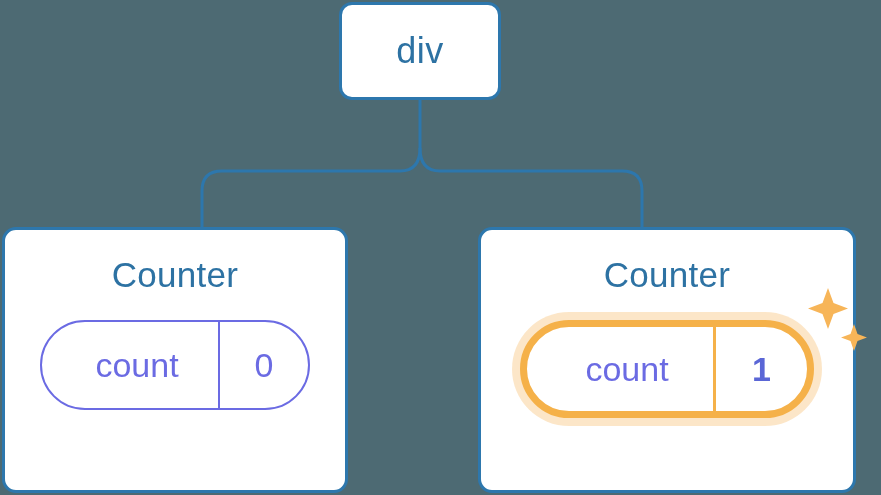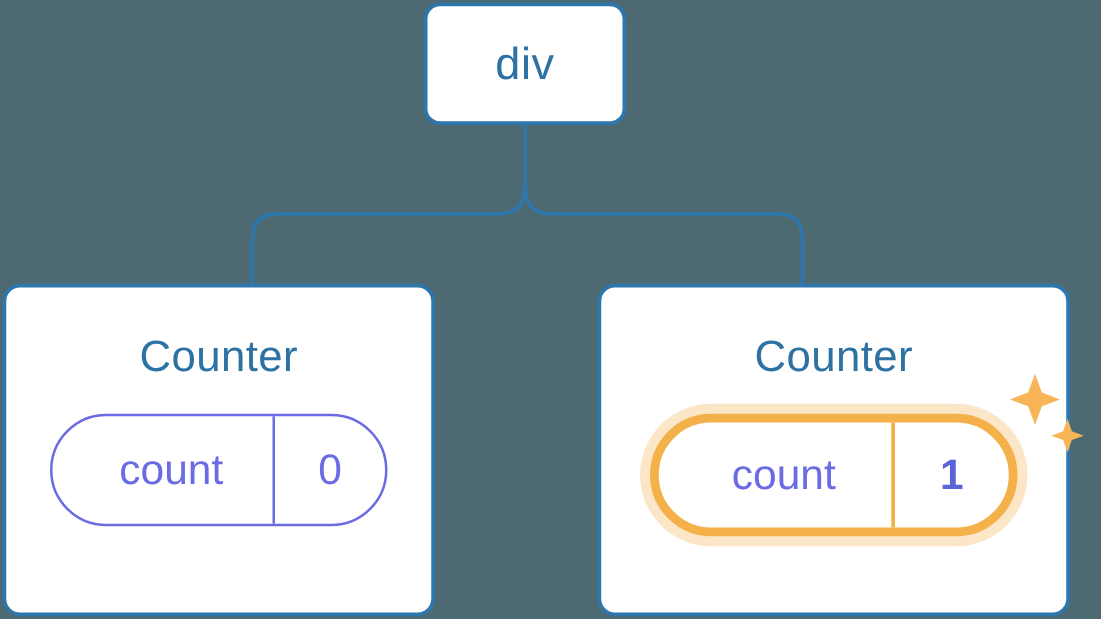--- a/index.html
+++ b/index.html
@@ -70,21 +70,21 @@
   }
   .card.right {
     left: 478px;
     top: 227px;
     width: 378px;
     height: 266px;
   }
   .card-title {
     font-size: 35px;
     color: #2d72a3;
-    margin-top: 38px;
+    margin-top: 27px;
     letter-spacing: 0.3px;
     line-height: 1;
   }
 
   
   .pill-wrap {
     position: relative;
     margin-top: 28px;
     display: flex;
     align-items: center;

